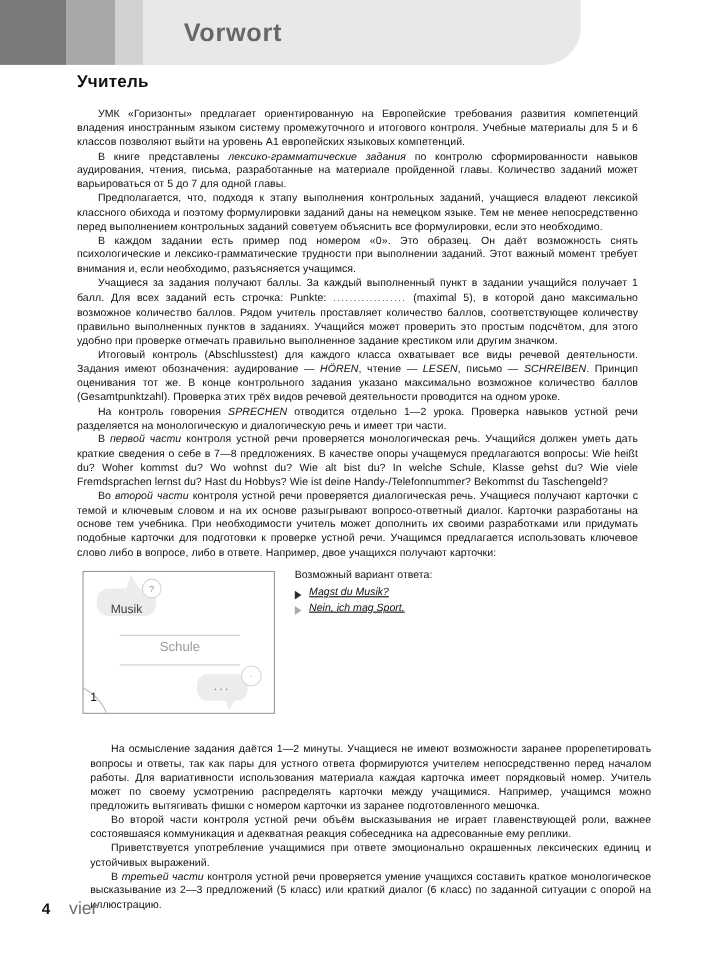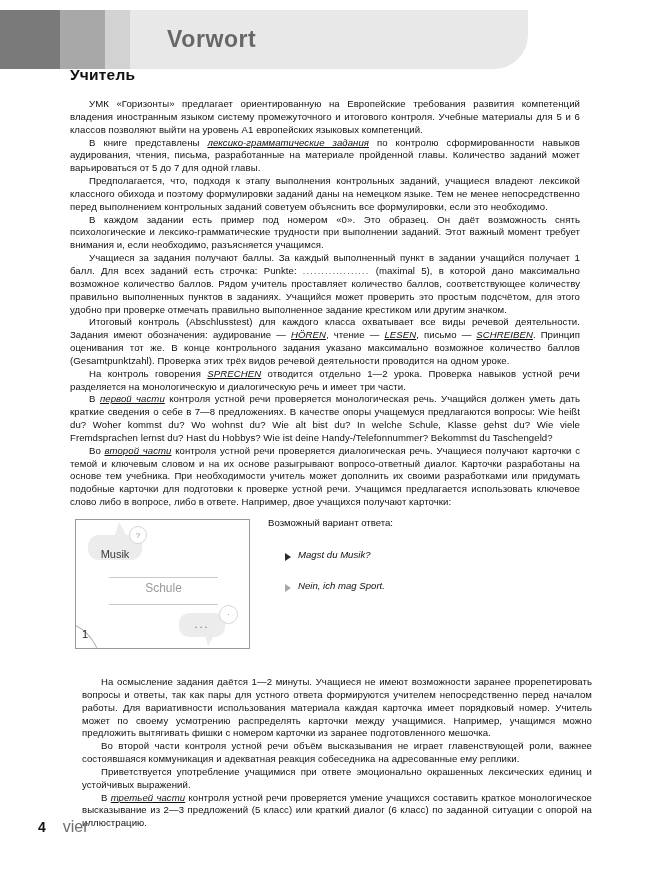--- a/index.html
+++ b/index.html
@@ -12,21 +12,21 @@
     height: 877px;
     position: relative;
     font-family: "Liberation Sans", "DejaVu Sans", sans-serif;
     color: #1a1a1a;
     overflow: hidden;
   }
 
   
   .header {
     position: absolute;
-    left: 0; top: 10px;
+    left: 0; top: 0;
     width: 650px;
     height: 48px;
   }
   .band {
     position: absolute;
     top: 0;
     height: 59px;
   }
   .band-dark   { left: 0px;   width: 60px;  background: #7a7a7a; }
   .band-mid    { left: 60px;  width: 45px;  background: #a8a8a8; }
@@ -68,21 +68,21 @@
     font-size: 9.6px;
     line-height: 12.85px;
     text-align: justify;
     color: #101010;
     letter-spacing: 0.06px;
   }
   .body-text p {
     margin: 0;
     text-indent: 19px;
   }
-  .it { font-style: italic; text-decoration: underline; }
+  .it { font-style: italic; }
   .dots {
     letter-spacing: 1.2px;
     color: #555;
     font-size: 9px;
   }
 
   
   .figure-row {
     position: absolute;
     left: 70px;
@@ -222,21 +222,22 @@
     top: 0px;
     width: 300px;
     font-size: 9.6px;
     color: #101010;
     line-height: 14.5px;
   }
   .answer-title { margin: 0 0 1px 0; }
   .answer-line {
     display: flex;
     align-items: center;
-    margin: 17px;
+    margin: 0;
+    text-decoration: underline;
   }
   .tri {
     display: inline-block;
     width: 0; height: 0;
     border-top: 4px solid transparent;
     border-bottom: 4px solid transparent;
     border-left: 6px solid #2a2a2a;
     margin-right: 7px;
     margin-top: 4px;
     flex: 0 0 auto;

